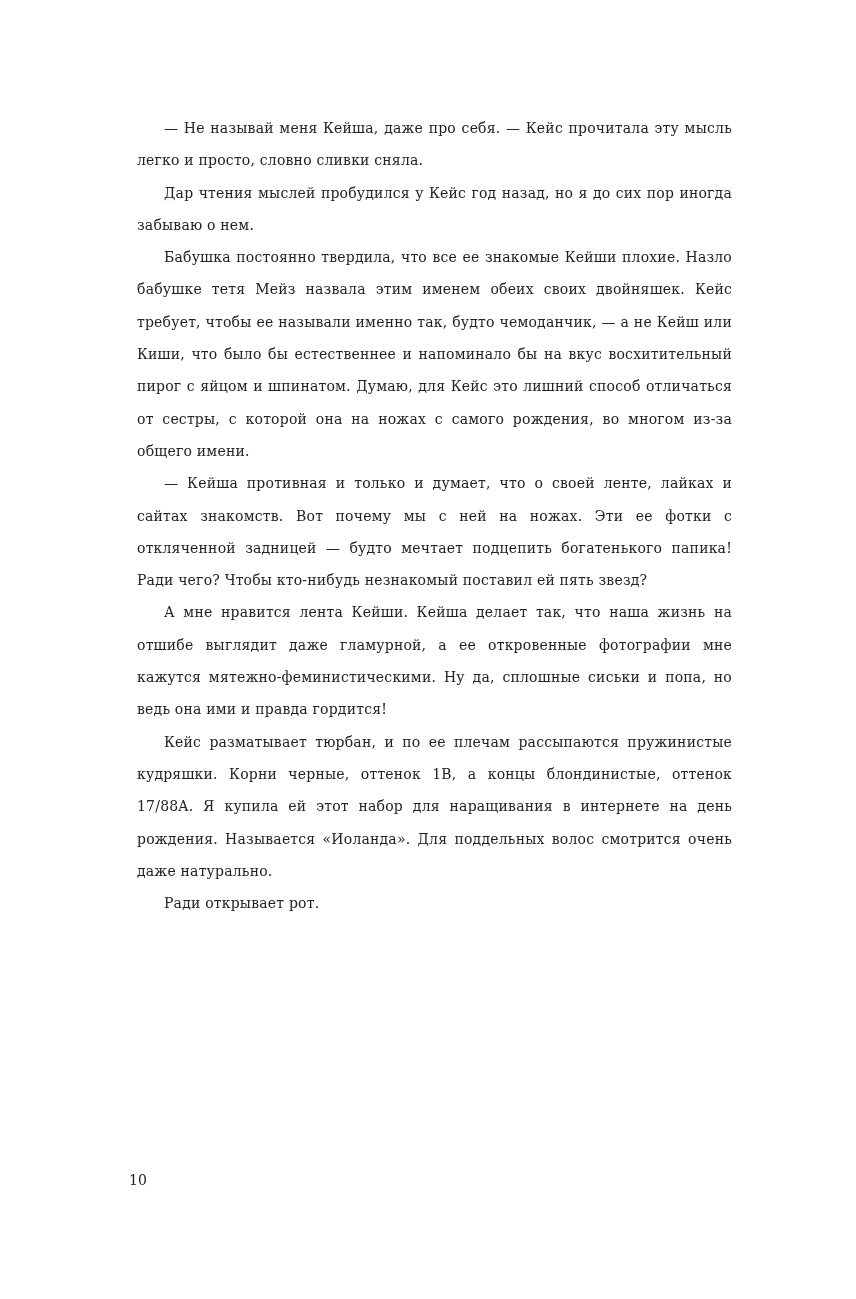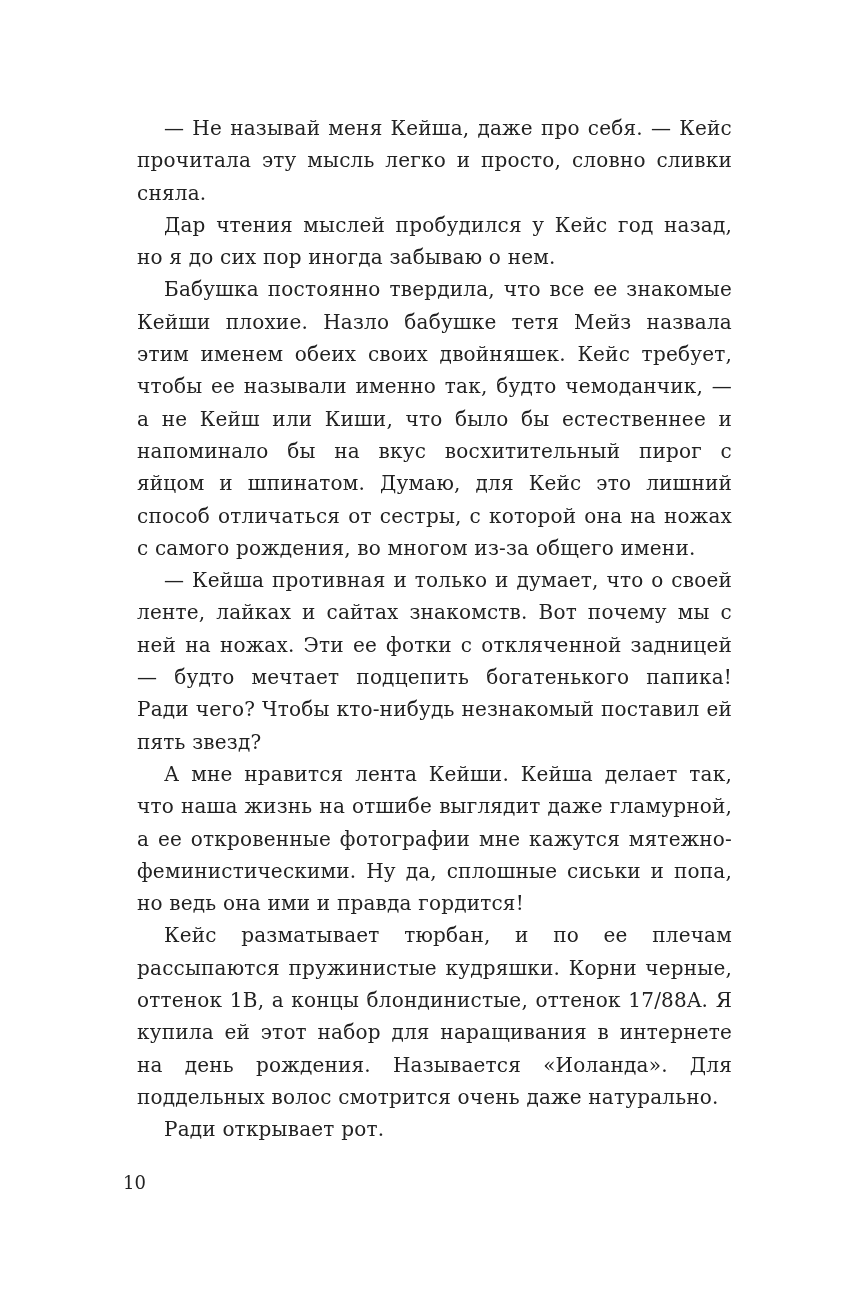--- a/index.html
+++ b/index.html
@@ -15,36 +15,36 @@
       overflow: hidden;
       font-family: "DejaVu Serif", "Liberation Serif", serif;
       color: #222222;
     }
     .text-block {
       position: absolute;
       left: 137px;
       top: 112px;
       width: 595px;
       text-align: justify;
-      font-size: 20px;
+      font-size: 14px;
       line-height: 32.3px;
       letter-spacing: 0.2px;
       hyphens: auto;
       -webkit-hyphens: auto;
     }
     .text-block p {
       margin: 0;
       padding: 0;
       text-indent: 27px;
     }
     .page-number {
       position: absolute;
-      left: 123px;
+      left: 129px;
       top: 1172px;
-      font-size: 18px;
+      font-size: 14px;
       color: #222222;
     }
   </style>
 </head>
 <body>
 
 <div class="page">
   <div class="text-block">
     <p>— Не называй меня Кейша, даже про себя. — Кейс прочитала эту мысль легко и просто, словно сливки сняла.</p>
     <p>Дар чтения мыслей пробудился у Кейс год назад, но я до сих пор иногда забываю о нем.</p>

